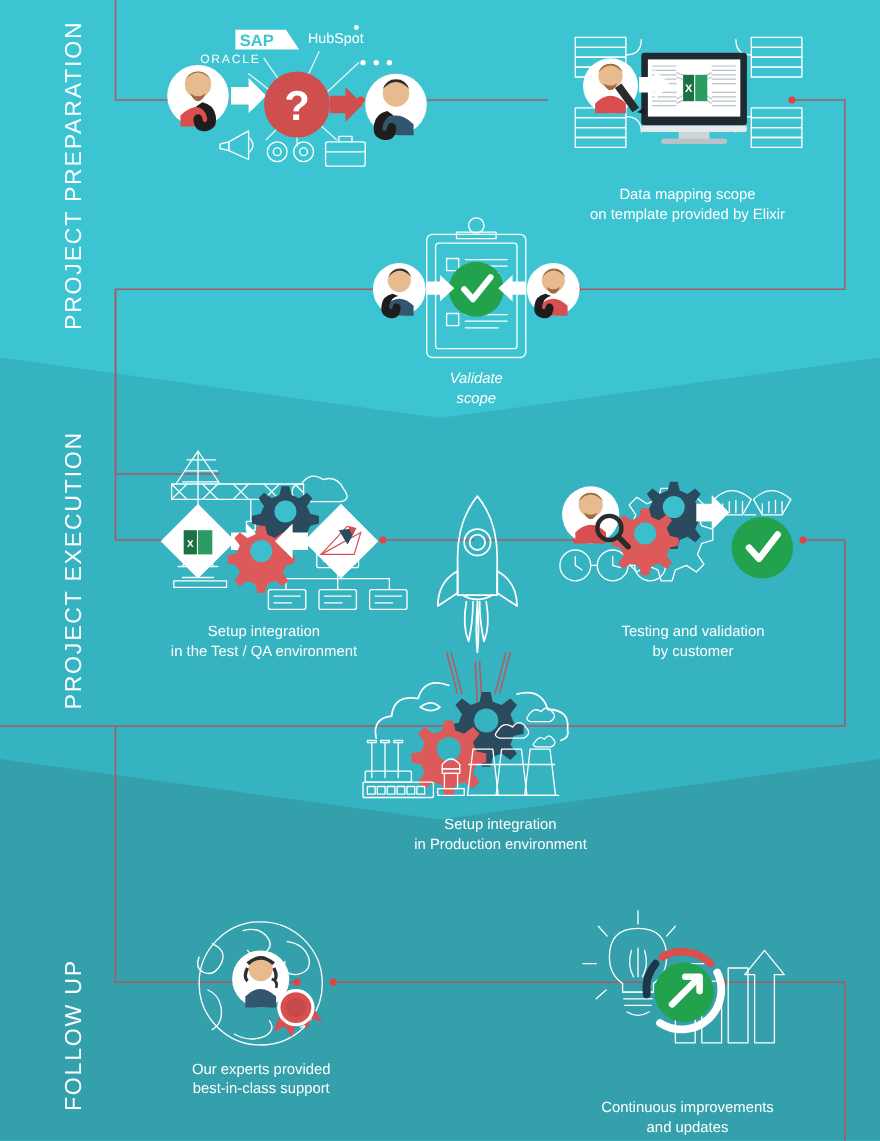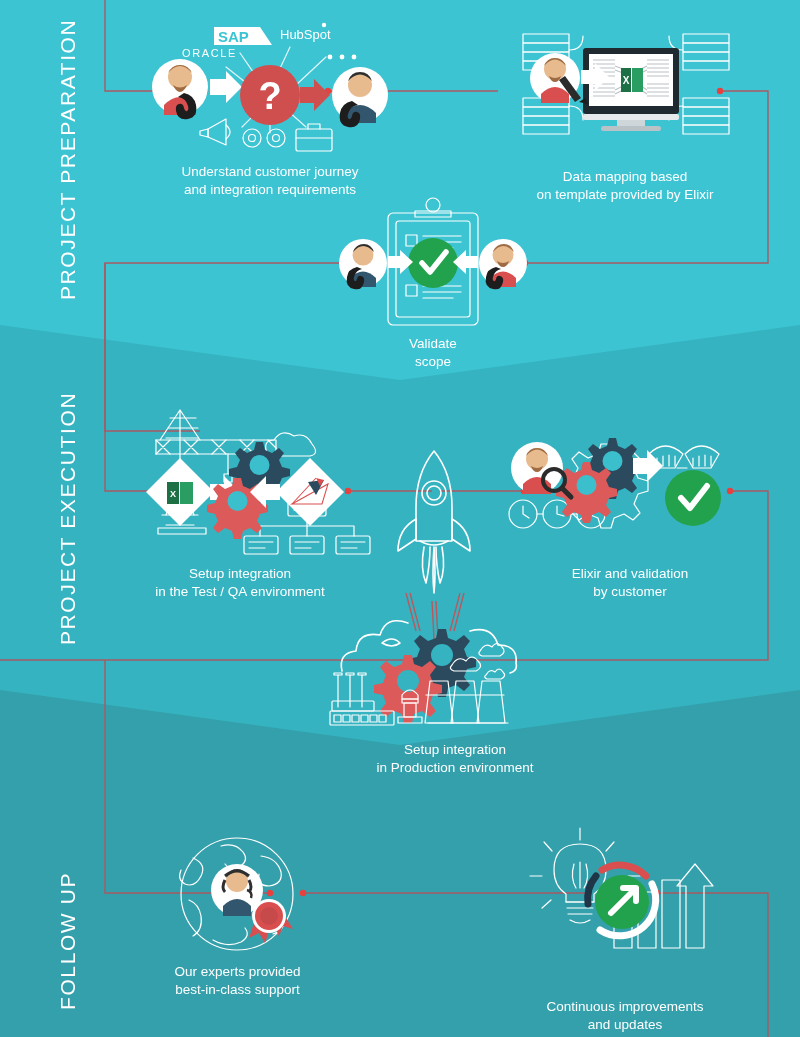--- a/index.html
+++ b/index.html
@@ -160,22 +160,20 @@
       <path d="M170 82 h14 v-8 l16 16 l-16 16 v-8 h-14 z" fill="#cf4f4f"></path>
 
       <g>
         <circle cx="230" cy="90" r="28" fill="#ffffff"></circle>
         <path d="M214 108 q16 -16 32 0 v10 h-32 z" fill="#31566e"></path>
         <circle cx="230" cy="80" r="12" fill="#e8bb8f"></circle>
         <path d="M218 76 q12 -13 24 0 q-3 -9 -12 -9 q-9 0 -12 9z" fill="#2f2f2f"></path>
         <path d="M222 96 q-10 2 -12 12 q-2 12 8 14 q10 2 12 -8 q1 -6 -3 -7 q-4 -1 -5 4 q-1 4 -3 3 q-2 -1 -1 -5 q2 -8 10 -9z" fill="#1d1d1d"></path>
       </g>
     </svg>
-    <div class="cap" style="top:158px;">Understand customer journey
-and integration requirements</div>
   </div>
 
   <div class="node" style="left:505px;top:20px;width:240px;height:200px;">
     <svg class="art" width="240" height="140" viewBox="0 0 240 140">
 
       <g class="wlt">
         <path d="M18 14 h46 v9 h-46z"></path>
           <path d="M18 23 h46 v9 h-46z"></path>
           <path d="M18 32 h46 v9 h-46z"></path>
         <path d="M18 41 h46 v9 h-46z"></path>
@@ -228,21 +226,21 @@
         <circle cx="50" cy="58" r="25" fill="#ffffff"></circle>
         <path d="M36 74 q14 -14 28 0 v9 h-28z" fill="#d94f4f"></path>
         <circle cx="50" cy="49" r="11" fill="#e8bb8f"></circle>
         <path d="M39 46 q11 -13 22 0 q-3 -8 -11 -8 q-8 0 -11 8z" fill="#9e6b43"></path>
         <path d="M44 56 q6 4 12 0 q-2 6 -6 6 q-4 0 -6 -6z" fill="#9e6b43"></path>
         <path d="M60 56 L76 78 l-6 4 L54 60 z" fill="#2b2b2b"></path>
         <path d="M74 82 l6 -4 l3 6 z" fill="#1d1d1d"></path>
       </g>
       <path d="M76 50 h14 v-7 l14 14 l-14 14 v-7 h-14z" fill="#ffffff"></path>
     </svg>
-    <div class="cap" style="top:148px;">Data mapping based
+    <div class="cap" style="top:148px;">Data mapping scope
 on template provided by Elixir</div>
   </div>
 
   <div class="node" style="left:333px;top:195px;width:200px;height:185px;">
     <svg class="art" width="200" height="145" viewBox="0 0 200 145">
       <g class="wlt">
         <rect x="55" y="18" width="90" height="112" rx="5"></rect>
         <rect x="63" y="26" width="74" height="96" rx="3"></rect>
         <path d="M82 22 h36 v-6 h-36z"></path>
         <circle cx="100" cy="10" r="7"></circle>
@@ -266,21 +264,21 @@
       <g>
         <circle cx="170" cy="68" r="24" fill="#ffffff"></circle>
         <path d="M157 83 q13 -13 26 0 v9 h-26z" fill="#d94f4f"></path>
         <circle cx="170" cy="60" r="10.5" fill="#e8bb8f"></circle>
         <path d="M160 57 q10 -12 21 0 q-3 -8 -10 -8 q-8 0 -11 8z" fill="#9e6b43"></path>
         <path d="M164 66 q6 4 12 0 q-2 6 -6 6 q-4 0 -6 -6z" fill="#9e6b43"></path>
         <path d="M163 72 q-9 2 -10 10 q-2 10 7 12 q8 2 10 -7 q1 -5 -3 -6 q-3 -1 -4 3 q-1 3 -2 2 q-2 -1 -1 -4 q2 -7 8 -8z" fill="#1d1d1d"></path>
       </g>
       <path d="M145 61 h-12 v-6 l-13 12 l13 12 v-6 h12z" fill="#ffffff"></path>
     </svg>
-    <div class="cap" style="top:140px;">Validate
+    <div class="cap" style="top:140px;font-style:italic;">Validate
 scope</div>
   </div>
 
   <div class="node" style="left:110px;top:400px;width:260px;height:210px;">
     <svg class="art" width="260" height="170" viewBox="0 0 260 170">
 
       <g class="wlt">
         <path d="M70 10 L50 40 M70 10 L90 40 M70 10 L70 115"></path>
         <path d="M46 40 h120 v14 h-120z"></path>
         <path d="M46 40 l14 14 M60 40 l-14 14 M74 40 l14 14 M88 40 l-14 14
@@ -387,21 +385,21 @@
         <g>
           <circle cx="49" cy="70" r="11" fill="none" stroke="#2b2b2b" stroke-width="4"></circle>
           <path d="M57 78 L66 87" stroke="#2b2b2b" stroke-width="5" stroke-linecap="round"></path>
         </g>
       </g>
       <path d="M128 48 h14 v-8 l16 16 l-16 16 v-8 h-14z" fill="#ffffff"></path>
 
       <circle cx="188" cy="88" r="28" fill="#23a24d"></circle>
       <path d="M176 88 l9 10 l17 -22" fill="none" stroke="#ffffff" stroke-width="6" stroke-linecap="round" stroke-linejoin="round"></path>
     </svg>
-    <div class="cap" style="top:155px;">Elixir and validation
+    <div class="cap" style="top:155px;">Testing and validation
 by customer</div>
   </div>
 
   <div class="node" style="left:330px;top:443px;width:250px;height:340px;">
     <svg class="art" width="250" height="290" viewBox="0 0 250 290">
 
       <g class="wl">
         <path d="M104 8 q18 22 18 56 v34 h-36 v-34 q0 -34 18 -56z"></path>
         <circle cx="104" cy="50" r="12"></circle>
           <circle cx="104" cy="50" r="7"></circle>

